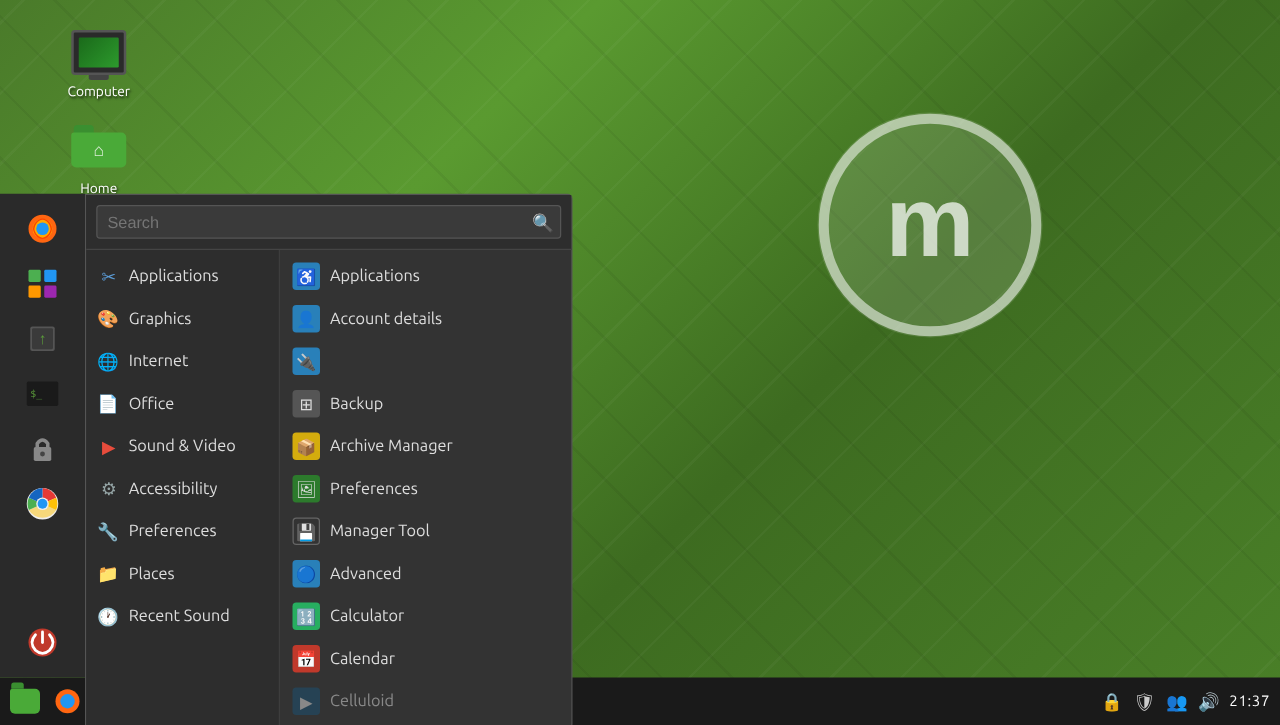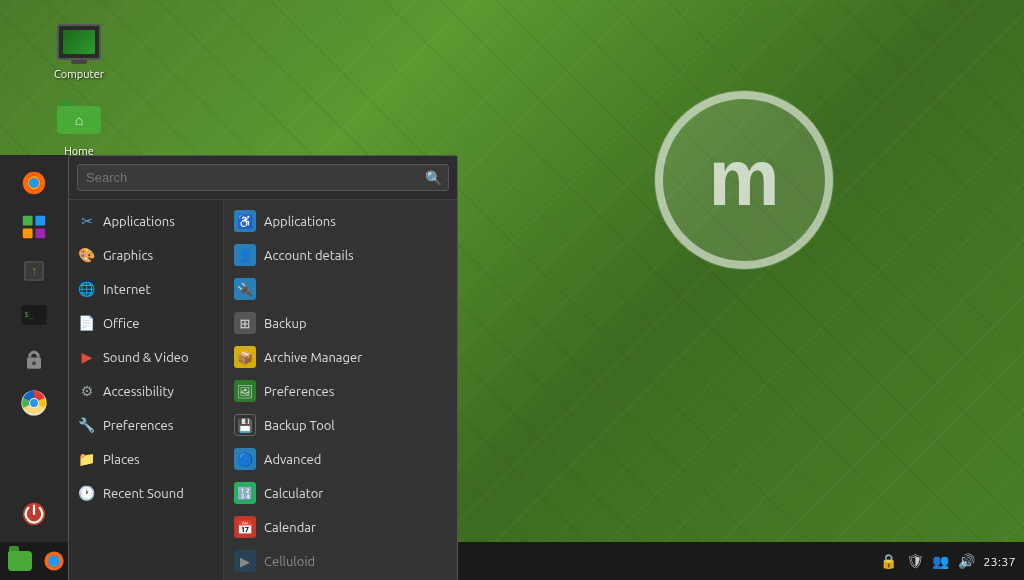--- a/index.html
+++ b/index.html
@@ -579,21 +579,21 @@
           <span>Archive Manager</span>
         </div>
 
         <div class="app-item">
           <div class="app-icon" style="font-size:13px; background:#2c7a2c;">🖼</div>
           <span>Preferences</span>
         </div>
 
         <div class="app-item">
           <div class="app-icon" style="font-size:13px; background:#333; border:1px solid #666;">💾</div>
-          <span>Backup Tool</span>
+          <span>Manager Tool</span>
         </div>
 
         <div class="app-item">
           <div class="app-icon app-bg-blue" style="font-size:13px;">🔵</div>
           <span>Advanced</span>
         </div>
 
         <div class="app-item">
           <div class="app-icon app-bg-green" style="font-size:13px;">🔢</div>
           <span>Calculator</span>
@@ -640,17 +640,17 @@
         </div>
       </div>
     </div>
 
     <div id="taskbar-right">
 
       <div class="sys-tray-icon">🔒</div>
       <div class="sys-tray-icon">🛡</div>
       <div class="sys-tray-icon">👥</div>
       <div class="sys-tray-icon">🔊</div>
-      <div id="clock">23:37</div>
+      <div id="clock">21:37</div>
     </div>
   </div>
 
 </div>
 
 </body></html>

